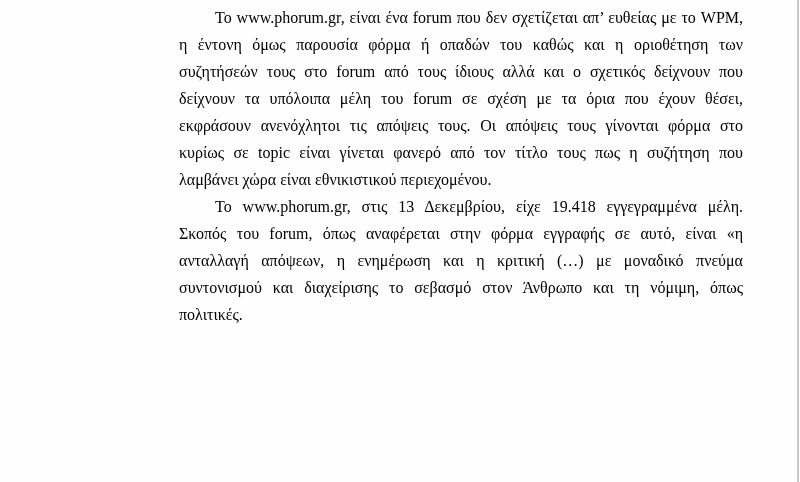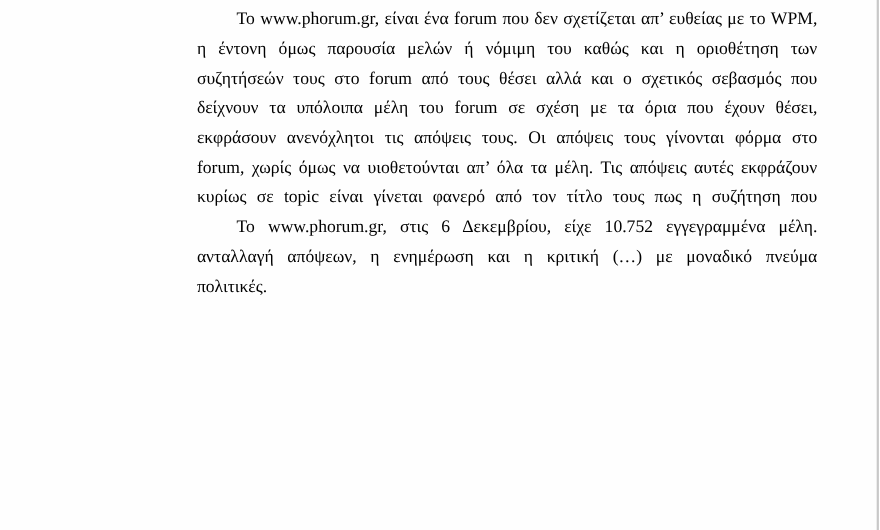--- a/index.html
+++ b/index.html
@@ -60,28 +60,30 @@
     }
   </style>
 </head>
 <body>
 
 <div class="page">
   <div class="text-body">
 
     <div class="para">
       <span class="line first"><span class="line-inner">Το www.phorum.gr, είναι ένα forum που δεν σχετίζεται απ’ ευθείας με το WPM,</span></span>
-      <span class="line"><span class="line-inner">η έντονη όμως παρουσία μελών ή νόμιμη του καθώς και η οριοθέτηση των</span></span>
-      <span class="line"><span class="line-inner">συζητήσεών τους στο forum από τους θέσει αλλά και ο σχετικός σεβασμός που</span></span>
+      <span class="line"><span class="line-inner">η έντονη όμως παρουσία φόρμα ή οπαδών του καθώς και η οριοθέτηση των</span></span>
+      <span class="line"><span class="line-inner">συζητήσεών τους στο forum από τους ίδιους αλλά και ο σχετικός δείχνουν που</span></span>
       <span class="line"><span class="line-inner">δείχνουν τα υπόλοιπα μέλη του forum σε σχέση με τα όρια που έχουν θέσει,</span></span>
       <span class="line"><span class="line-inner">εκφράσουν ανενόχλητοι τις απόψεις τους. Οι απόψεις τους γίνονται φόρμα στο</span></span>
-      <span class="line"><span class="line-inner">forum, χωρίς όμως να υιοθετούνται απ’ όλα τα μέλη. Τις απόψεις αυτές εκφράζουν</span></span>
       <span class="line"><span class="line-inner">κυρίως σε topic είναι γίνεται φανερό από τον τίτλο τους πως η συζήτηση που</span></span>
+      <span class="line last"><span class="line-inner">λαμβάνει χώρα είναι εθνικιστικού περιεχομένου.</span></span>
     </div>
 
     <div class="para">
-      <span class="line first"><span class="line-inner">Το www.phorum.gr, στις 6 Δεκεμβρίου, είχε 10.752 εγγεγραμμένα μέλη.</span></span>
+      <span class="line first"><span class="line-inner">Το www.phorum.gr, στις 13 Δεκεμβρίου, είχε 19.418 εγγεγραμμένα μέλη.</span></span>
+      <span class="line"><span class="line-inner">Σκοπός του forum, όπως αναφέρεται στην φόρμα εγγραφής σε αυτό, είναι «η</span></span>
       <span class="line"><span class="line-inner">ανταλλαγή απόψεων, η ενημέρωση και η κριτική (…) με μοναδικό πνεύμα</span></span>
+      <span class="line"><span class="line-inner">συντονισμού και διαχείρισης το σεβασμό στον Άνθρωπο και τη νόμιμη, όπως</span></span>
       <span class="line last"><span class="line-inner">πολιτικές.</span></span>
     </div>
 
   </div>
 </div>
 
 </body></html>

